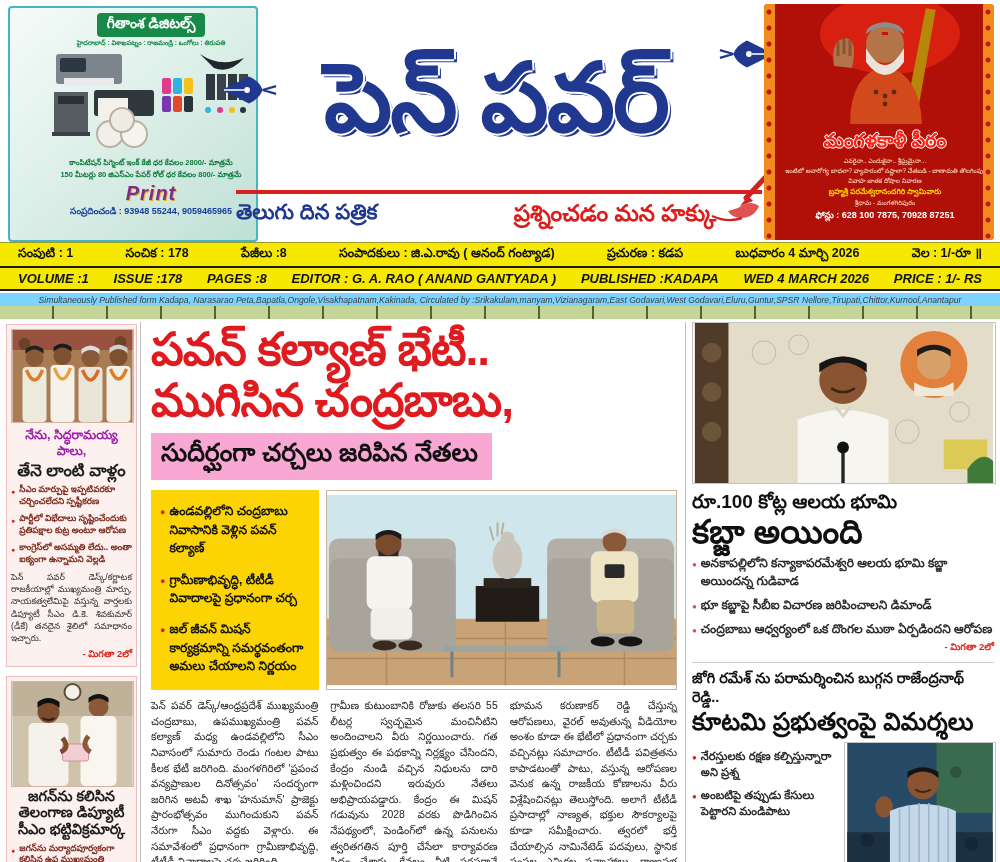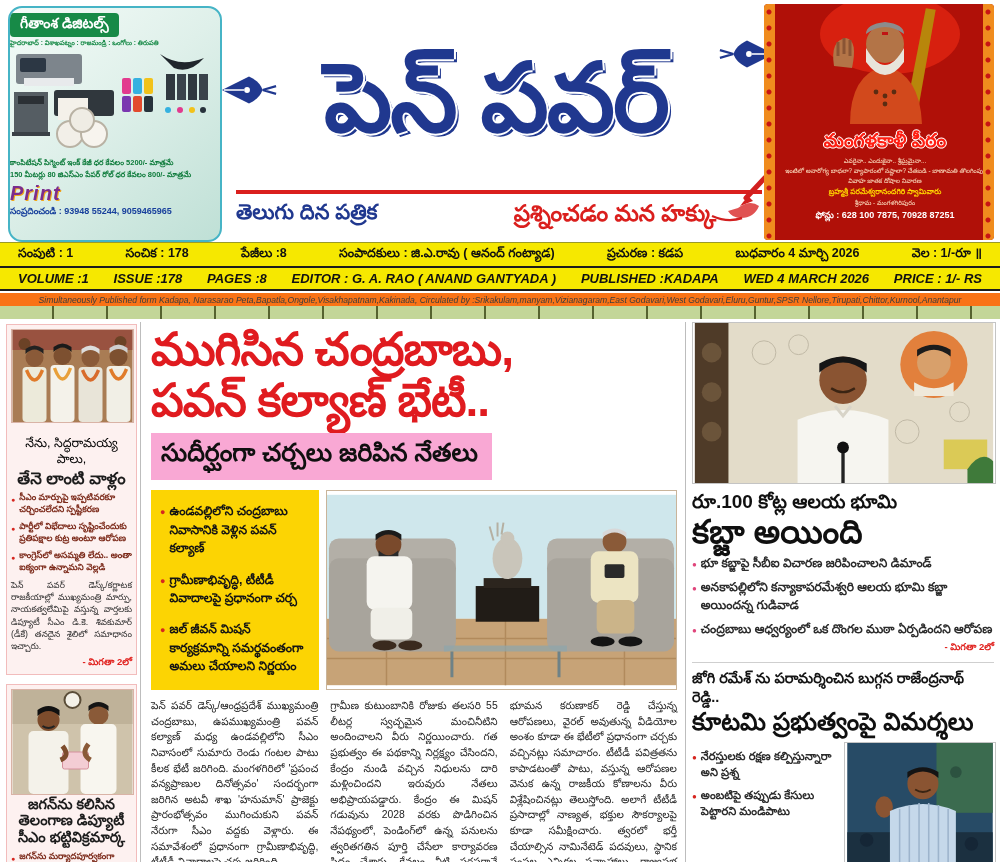--- a/index.html
+++ b/index.html
@@ -1,21 +1,21 @@
 <!DOCTYPE html>
 <html><head>
 <meta charset="utf-8">
 <style>
   html,body{margin:0;padding:0;}
   body{width:1000px;height:862px;overflow:hidden;background:#fff;
        font-family:"Liberation Sans",sans-serif;position:relative;}
   .abs{position:absolute;}
   
-  .ad-left{left:8px;top:6px;width:210px;height:232px;border:2px solid #46b4c6;border-radius:14px;
-    background:linear-gradient(140deg,#f4fbf8 0%,#dff0ea 45%,#bfe0d6 100%);overflow:hidden;text-align:left;}
+  .ad-left{left:8px;top:6px;width:210px;height:232px;border:2px solid #46b4c6;border-radius:4px;
+    background:linear-gradient(140deg,#f4fbf8 0%,#dff0ea 45%,#bfe0d6 100%);overflow:hidden;text-align:center;padding-left:36px;}
   .ad-left .ttl{display:inline-block;margin-top:5px;background:#178a47;color:#fff;font-weight:bold;
     font-size:14px;padding:2px 10px;border-radius:4px;}
   .ad-left .cities{font-size:6.5px;color:#178a47;font-weight:bold;margin-top:2px;}
   .ad-left .offers{font-size:7.5px;color:#0f7c3c;font-weight:bold;line-height:1.5;margin-top:1px;}
   .ad-left .brand{font-size:20px;font-weight:bold;font-style:italic;color:#7c2d8e;
     text-shadow:1px 1px 0 #f2a71b;letter-spacing:1px;margin-top:1px;}
   .ad-left .contact{font-size:9px;font-weight:bold;color:#173f9c;margin-top:1px;}
   .ad-right{right:6px;top:4px;width:218px;height:236px;background:#b01008;border-radius:4px;overflow:hidden;text-align:center;padding-left:12px;}
   .ad-right .side{position:absolute;top:0;bottom:0;width:11px;background:#f08c1e;
     background-image:radial-gradient(circle 2px at 5px 8px,#c81414 2px,transparent 3px);background-size:11px 16px;}
@@ -37,29 +37,29 @@
   .nib.r{left:auto;right:-6px;top:26px;transform:none;}
   .nib.l{transform:scaleX(-1);}
   .hand{position:absolute;right:-10px;bottom:14px;}
   
   .bar-te{left:0;top:242px;width:1000px;height:24px;background:#f6e800;border-top:1px solid #9a9a28;
     display:flex;align-items:center;justify-content:space-between;padding:0 18px;box-sizing:border-box;
     font-weight:bold;font-size:12.5px;color:#111;}
   .bar-en{left:0;top:266px;width:1000px;height:25px;background:#f6e800;border-top:2px solid #1c1c1c;
     border-bottom:2px solid #1c1c1c;display:flex;align-items:center;justify-content:space-between;
     padding:0 18px;box-sizing:border-box;font-weight:bold;font-style:italic;font-size:13px;color:#111;}
-  .bar-circ{left:0;top:293px;width:1000px;height:13px;background:#f97316;display:flex;align-items:center;
+  .bar-circ{left:0;top:293px;width:1000px;height:13px;background:#7dd3fc;display:flex;align-items:center;
     justify-content:center;font-size:8.6px;font-style:italic;color:#3c3c3c;}
   .bar-green{left:0;top:306px;width:1000px;height:13px;background:#c3d698;
     background-image:repeating-linear-gradient(90deg,transparent 0 52px,#55632f 52px 54px);}
   
   .col-left{left:6px;top:324px;width:131px;}
   .lbox{border:1px solid #f2bcbc;background:#fdf1f0;padding:4px;margin-bottom:9px;}
   .lbox .ph{width:100%;display:block;border:1px solid #d9b3a6;}
-  .lh1{font-size:12.5px;font-weight:normal;color:#000000;text-align:center;margin-top:12px;line-height:1.3;}
+  .lh1{font-size:12.5px;font-weight:bold;color:#a21caf;text-align:center;margin-top:4px;line-height:1.3;}
   .lh2{font-size:16.5px;font-weight:bold;color:#1c1c1c;text-align:center;line-height:1.15;margin-top:1px;}
   .b{display:flex;margin-top:5px;line-height:1.35;}
   .b::before{content:"●";font-size:7px;margin:3px 4px 0 0;color:#d6261f;flex:0 0 auto;}
   .lbox .b{font-size:8.8px;font-weight:bold;color:#7c2a1a;}
   .lbody{font-size:8.8px;color:#2d2d2d;text-align:justify;margin-top:5px;line-height:1.4;}
   .more{color:#e0201d;font-weight:bold;font-size:9.5px;text-align:right;margin-top:3px;}
   .col-center{left:140px;top:322px;width:546px;border-left:1px solid #bdbdbd;border-right:1px solid #bdbdbd;
     padding:2px 8px 0 10px;box-sizing:border-box;height:540px;}
   .mh{font-size:46px;font-weight:800;color:#e01b1f;line-height:1.1;letter-spacing:-1px;}
   .subhead{display:inline-block;background:#f9a8d4;color:#101010;font-weight:bold;font-size:25px;
@@ -117,21 +117,21 @@
       <rect x="167" y="26" width="9" height="26" fill="#3a434b"></rect>
       <rect x="178" y="26" width="9" height="26" fill="#30383f"></rect>
       <rect x="189" y="26" width="9" height="26" fill="#3a434b"></rect>
       <path d="M150 6 q20 14 44 4 q-14 16 -30 10 z" fill="#20262c"></path>
       <circle cx="158" cy="62" r="3" fill="#35b1e0"></circle>
         <circle cx="170" cy="62" r="3" fill="#e23a8e"></circle>
       <circle cx="182" cy="62" r="3" fill="#f2c21a"></circle>
         <circle cx="193" cy="62" r="3" fill="#27323b"></circle>
     </g>
   </svg>
-  <div class="offers">కాంపిటేషన్ పిగ్మెంట్ ఇంక్ కేజీ ధర కేవలం 5200/- మాత్రమే</div>
+  <div class="offers">కాంపిటేషన్ పిగ్మెంట్ ఇంక్ కేజీ ధర కేవలం 2800/- మాత్రమే</div>
   <div class="offers">150 మీటర్లు 80 జిఎస్ఎం పేపర్ రోల్ ధర కేవలం 800/- మాత్రమే</div>
   <div class="brand">Print</div>
   <div class="contact">సంప్రదించండి : 93948 55244, 9059465965</div>
 </div>
 
 <div class="abs masthead">
   <svg class="nib l" width="58" height="40" viewBox="0 0 60 40">
     <path d="M58 20 L30 6 C22 10 18 14 16 20 C18 26 22 30 30 34 Z" fill="#20388f"></path>
     <circle cx="32" cy="20" r="3" fill="#fff"></circle>
       <path d="M35 20 L56 20" stroke="#fff" stroke-width="1.6"></path>
@@ -277,22 +277,22 @@
     </svg>
     <div class="lh2" style="font-size:14.5px">జగన్‌ను కలిసిన తెలంగాణ డిప్యూటీ సీఎం భట్టివిక్రమార్క</div>
     <div class="b">
         <span>జగన్‌ను మర్యాదపూర్వకంగా కలిసిన ఉప ముఖ్యమంత్రి</span>
       </div>
 
   </div>
 </div>
 
 <div class="abs col-center">
+  <div class="mh">పవన్ కల్యాణ్ భేటీ..</div>
   <div class="mh">ముగిసిన చంద్రబాబు,</div>
-  <div class="mh">పవన్ కల్యాణ్ భేటీ..</div>
   <div class="subhead">సుదీర్ఘంగా చర్చలు జరిపిన నేతలు</div>
   <div class="meet-row">
     <div class="ybox">
       <div class="b">
           <span>ఉండవల్లిలోని చంద్రబాబు నివాసానికి వెళ్లిన పవన్ కల్యాణ్</span>
         </div>
       <div class="b">
           <span>గ్రామీణాభివృద్ధి, టీటీడీ వివాదాలపై ప్రధానంగా చర్చ</span>
         </div>
       <div class="b" style="margin-bottom:0">
@@ -368,24 +368,24 @@
       <path d="M104 98 Q150 78 196 98 L196 162 L104 162 Z" fill="#f6f5f0"></path>
       <path d="M142 84 l8 10 l8 -10" stroke="#d8d4c8" stroke-width="3" fill="none"></path>
       <line x1="150" y1="162" x2="150" y2="130" stroke="#222" stroke-width="3.4"></line>
       <circle cx="150" cy="126" r="6" fill="#111"></circle>
     </g>
   </svg>
   <div class="rh1">రూ.100 కోట్ల ఆలయ భూమి</div>
   <div class="rh2">కబ్జా అయింది</div>
   <div class="r1b">
     <div class="b">
+        <span>అనకాపల్లిలోని కన్యాకాపరమేశ్వరి ఆలయ భూమి కబ్జా అయిందన్న గుడివాడ</span>
+      </div>
+    <div class="b">
         <span>భూ కబ్జాపై సీబీఐ విచారణ జరిపించాలని డిమాండ్</span>
-      </div>
-    <div class="b">
-        <span>అనకాపల్లిలోని కన్యాకాపరమేశ్వరి ఆలయ భూమి కబ్జా అయిందన్న గుడివాడ</span>
       </div>
     <div class="b">
         <span>చంద్రబాబు ఆధ్వర్యంలో ఒక దొంగల ముఠా ఏర్పడిందని ఆరోపణ</span>
       </div>
   </div>
   <div class="more">- మిగతా 2లో</div>
   <hr class="rsep">
   <div class="kicker">జోగి రమేశ్ ను పరామర్శించిన బుగ్గన రాజేంద్రనాథ్ రెడ్డి..</div>
   <div class="rh3">కూటమి ప్రభుత్వంపై విమర్శలు</div>
   <div class="r2row">

